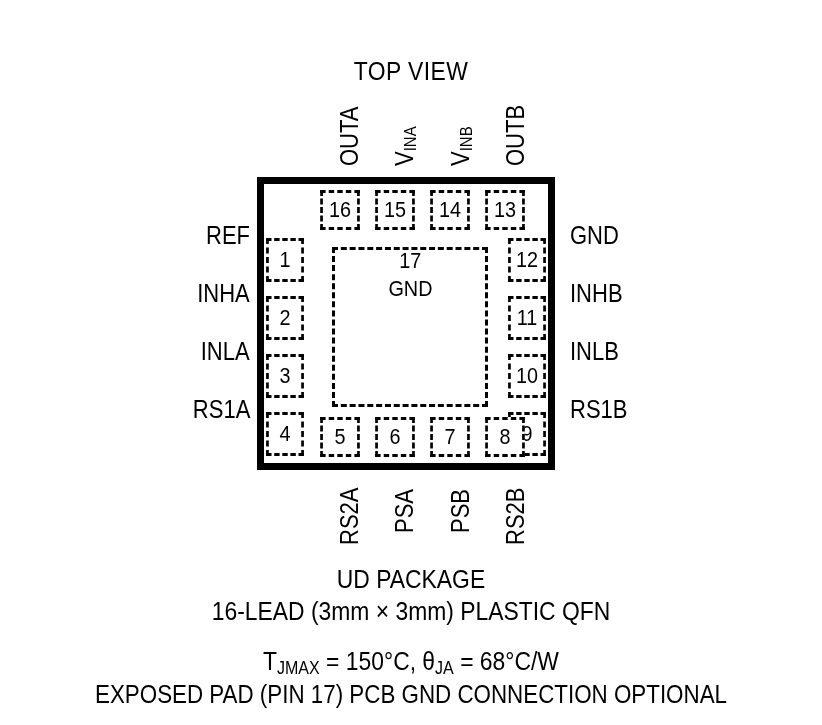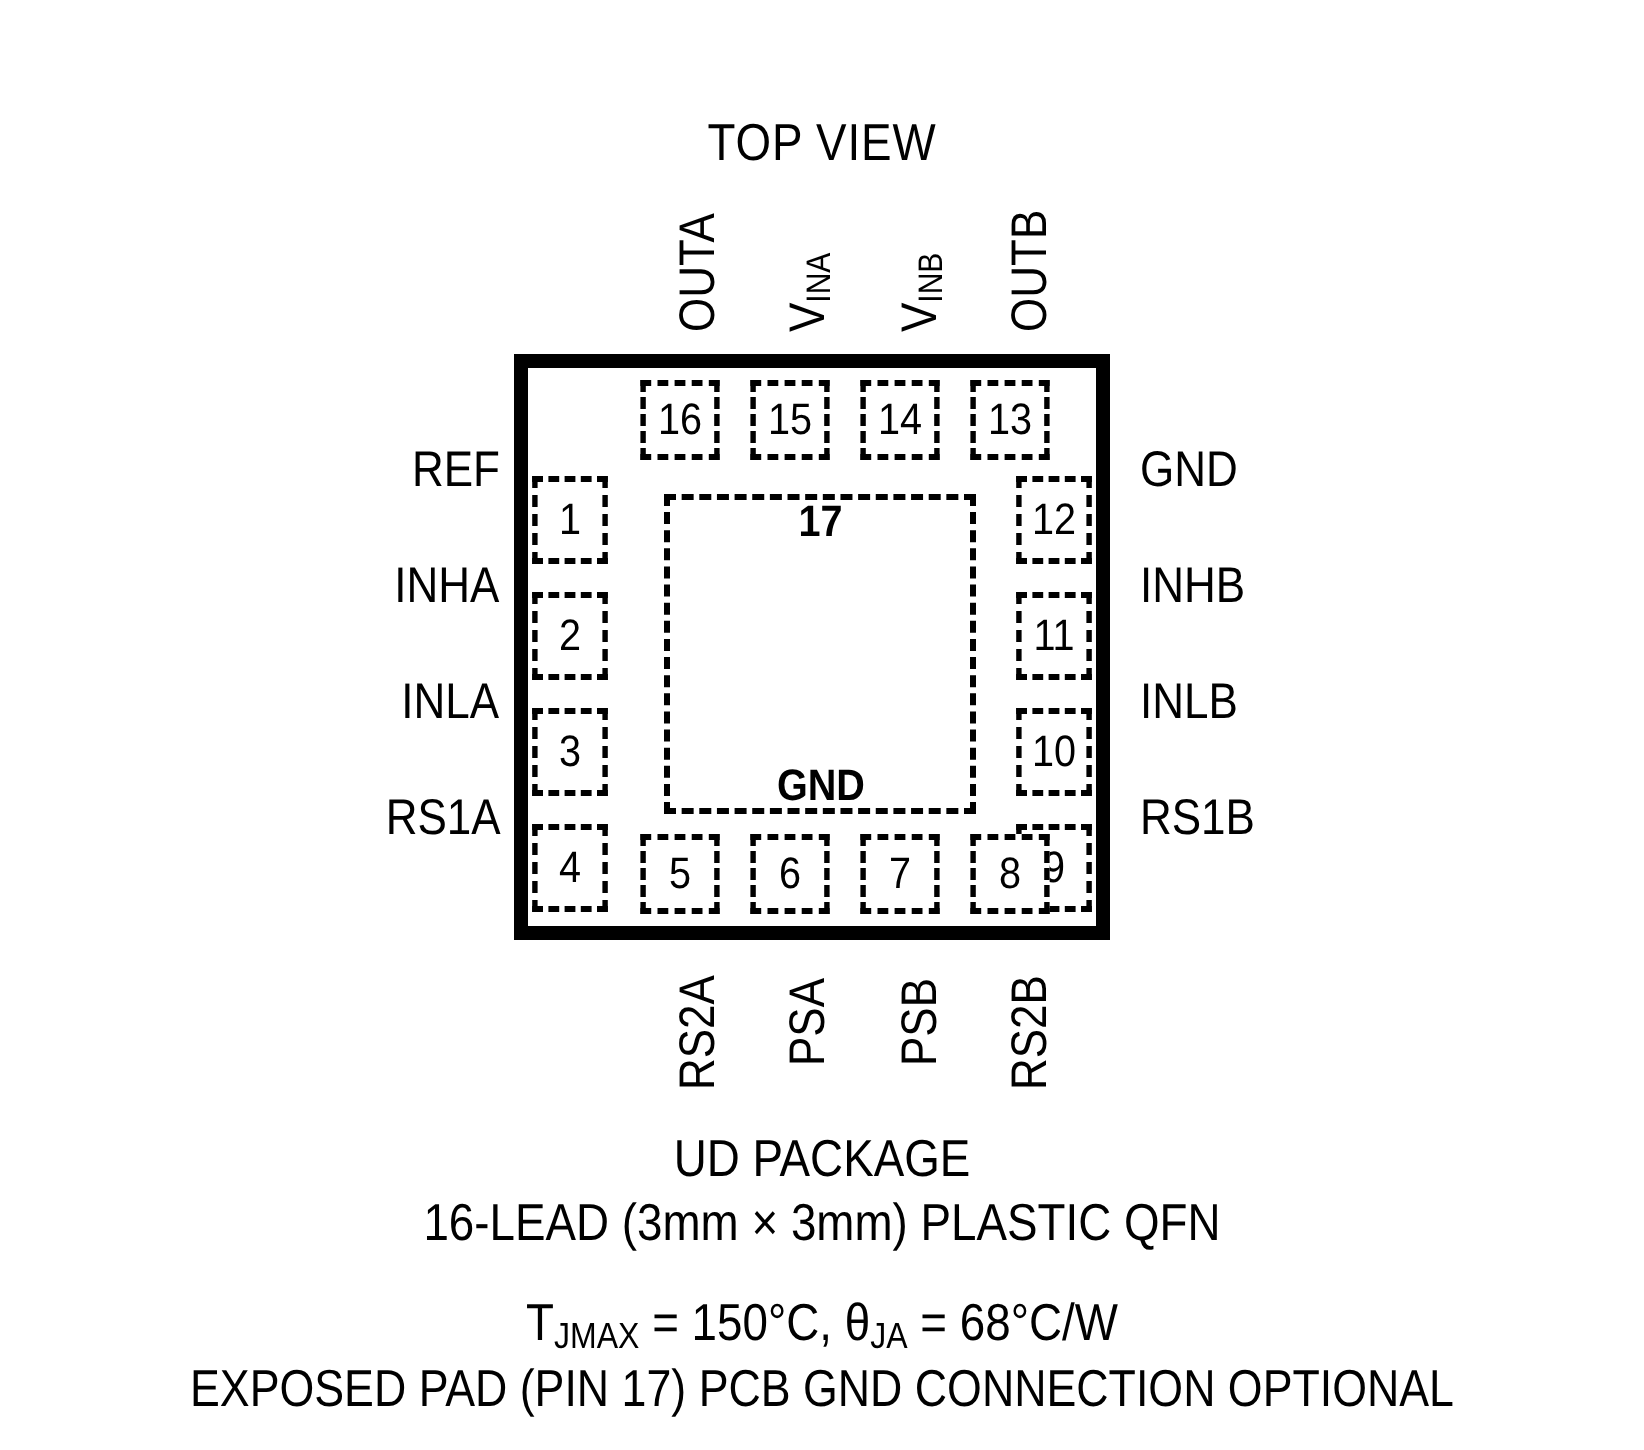--- a/index.html
+++ b/index.html
@@ -71,23 +71,22 @@
     left: 68px;
     top: 63px;
     width: 156px;
     height: 160px;
     box-sizing: border-box;
     border: 3px dashed #000000;
     background: #ffffff;
     display: flex;
     flex-direction: column;
     align-items: center;
-    justify-content: space-between;
+    justify-content: flex-start;
     gap: 6px;
-    font-weight: bold;
   }
   #exposed-pad span {
     font-size: 22px;
     line-height: 1;
     transform: scaleX(0.9);
   }
 
   
   .side-label {
     position: absolute;

